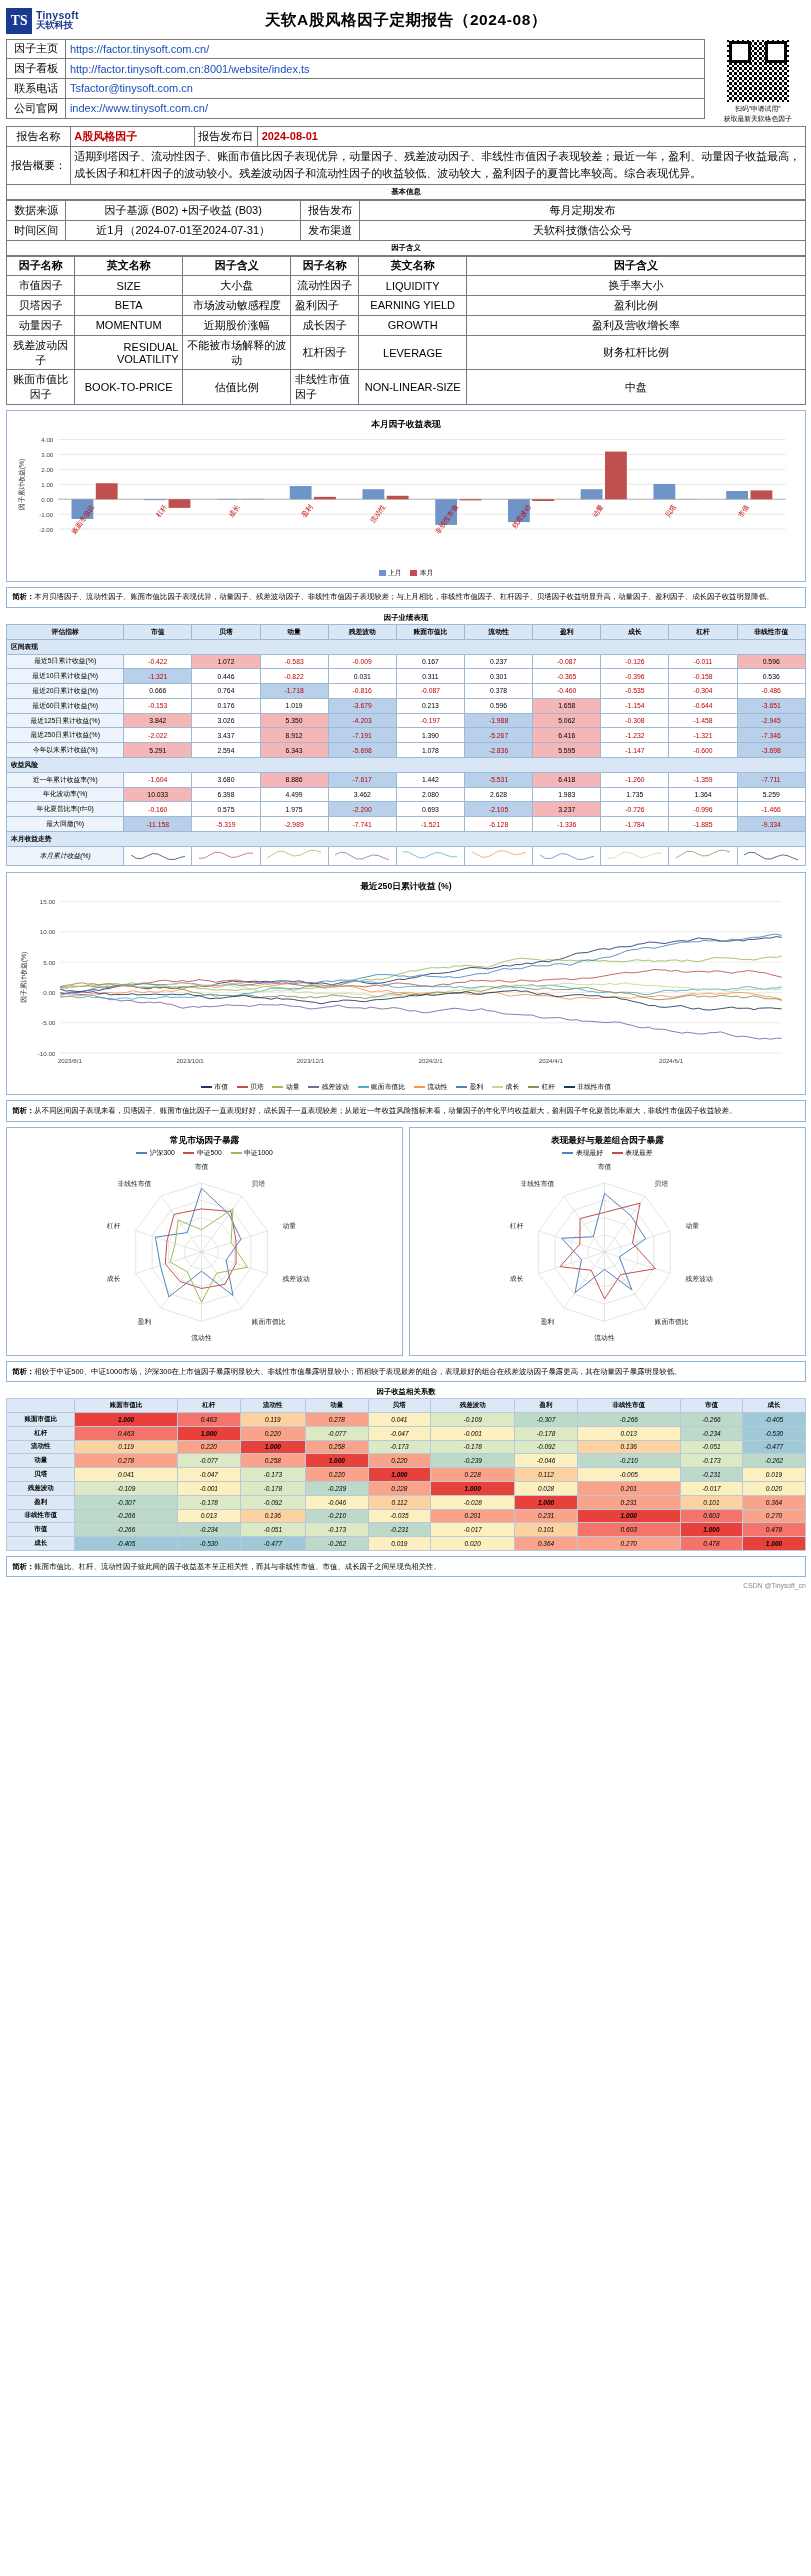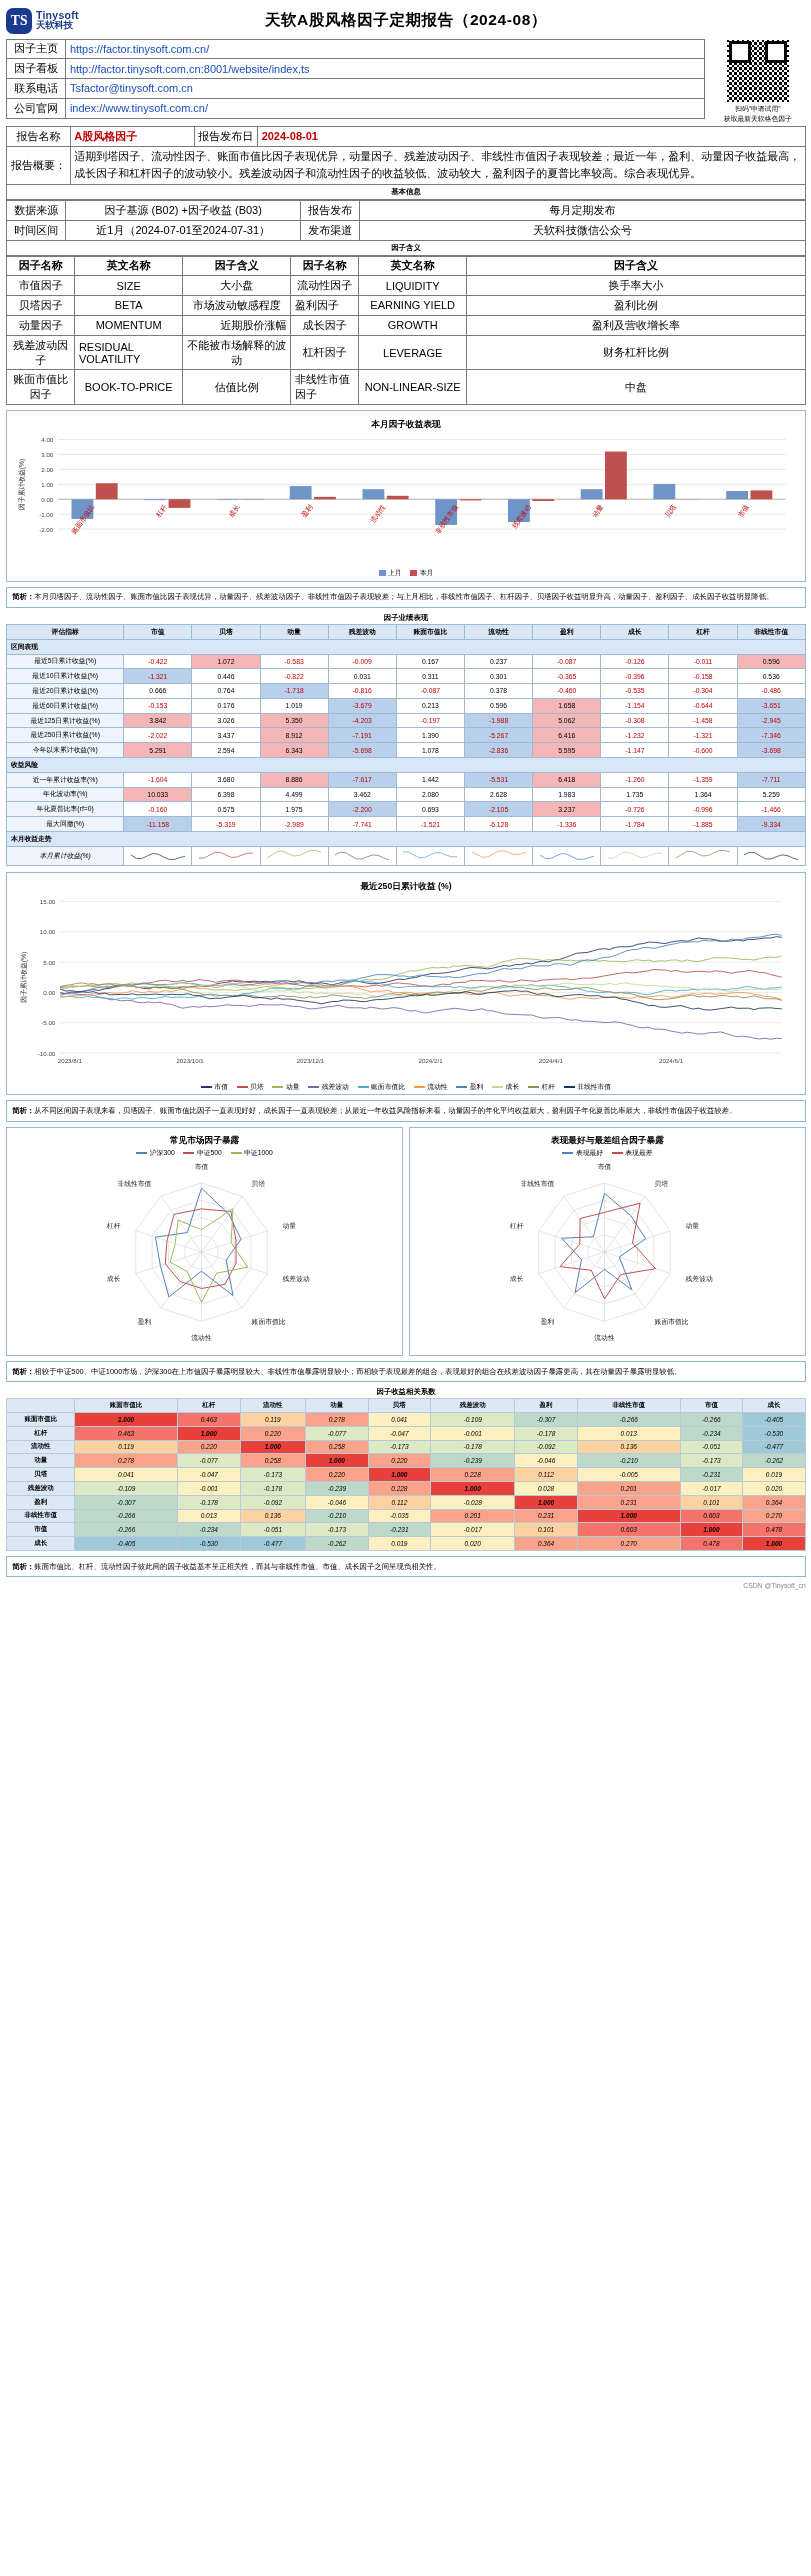--- a/index.html
+++ b/index.html
@@ -8,21 +8,21 @@
     background: #ffffff;
     font-family: "Liberation Sans", sans-serif;
     width: 812px;
   }
   .page { width: 812px; padding: 5px 6.2px 18.5px 6.2px; }
 
   
   .masthead { display: flex; align-items: center; gap: 6.2px; margin: 2.5px 0 5px 0; }
   .logo-box { display: flex; align-items: center; gap: 3.7px; width: 124px; }
   .logo-mark {
-    width: 26px; height: 26px; border-radius: 7px;
+    width: 26px; height: 26px; border-radius: 0;
     background: #1a3a8f; color: #fff; font-weight: bold; font-size: 13.6px;
     display: flex; align-items: center; justify-content: center;
     font-family: "Liberation Serif", serif;
   }
   .logo-text { line-height: 1.05; }
   .logo-text .en { font-size: 10.5px; font-weight: bold; color: #1a3a8f; letter-spacing: 0.3px; }
   .logo-text .cn { font-size: 9.3px; font-weight: bold; color: #1a3a8f; }
   .main-title {
     flex: 1; text-align: center; font-size: 15.5px; font-weight: bold;
     letter-spacing: 0.6px; color: #000;
@@ -216,28 +216,28 @@
         <td style="text-align:center">贝塔因子</td>
         <td style="text-align:center">BETA</td>
         <td style="text-align:center">市场波动敏感程度</td>
         <td style="text-align:left">盈利因子</td>
         <td style="text-align:center">EARNING YIELD</td>
         <td style="text-align:center">盈利比例</td>
       </tr>
       <tr>
         <td style="text-align:center">动量因子</td>
         <td style="text-align:center">MOMENTUM</td>
-        <td style="text-align:right">近期股价涨幅</td>
+        <td style="text-align:center">近期股价涨幅</td>
         <td style="text-align:center">成长因子</td>
         <td style="text-align:center">GROWTH</td>
         <td style="text-align:center">盈利及营收增长率</td>
       </tr>
       <tr>
         <td style="text-align:center">残差波动因子</td>
-        <td style="text-align:left">RESIDUAL VOLATILITY</td>
+        <td style="text-align:right">RESIDUAL VOLATILITY</td>
         <td style="text-align:center">不能被市场解释的波动</td>
         <td style="text-align:center">杠杆因子</td>
         <td style="text-align:center">LEVERAGE</td>
         <td style="text-align:center">财务杠杆比例</td>
       </tr>
       <tr>
         <td style="text-align:center">账面市值比因子</td>
         <td style="text-align:center">BOOK-TO-PRICE</td>
         <td style="text-align:center">估值比例</td>
         <td style="text-align:left">非线性市值因子</td>

